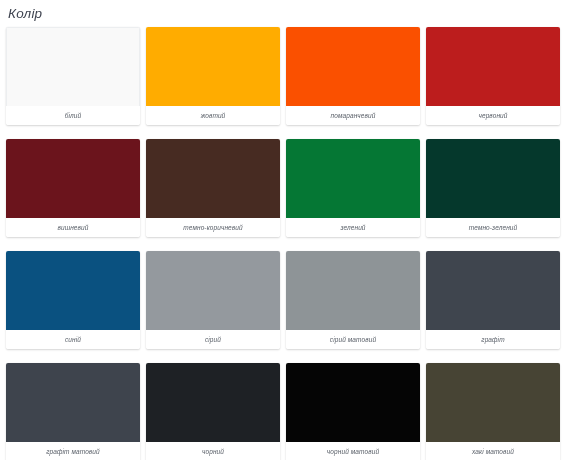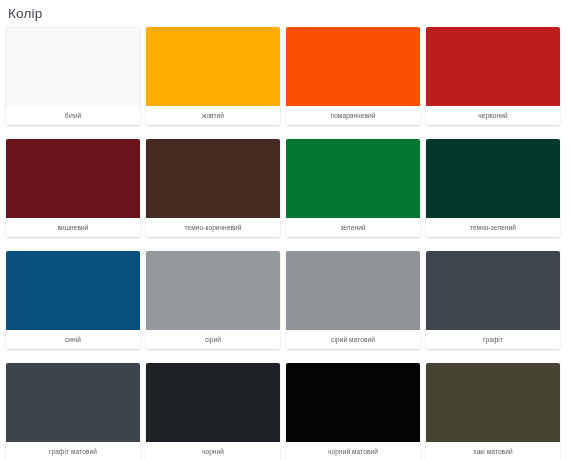--- a/index.html
+++ b/index.html
@@ -15,20 +15,21 @@
     color: #3c4043;
     overflow: hidden;
   }
 
   .page {
     width: 570px;
     height: 460px;
     box-sizing: border-box;
     padding: 0;
     position: relative;
+    font-style: italic;
   }
 
   .page-title {
     font-size: 13.5px;
     font-weight: 400;
     color: #3f4450;
     letter-spacing: 0.2px;
     padding: 5px 0 0 8px;
     margin: 0;
     line-height: 18px;

